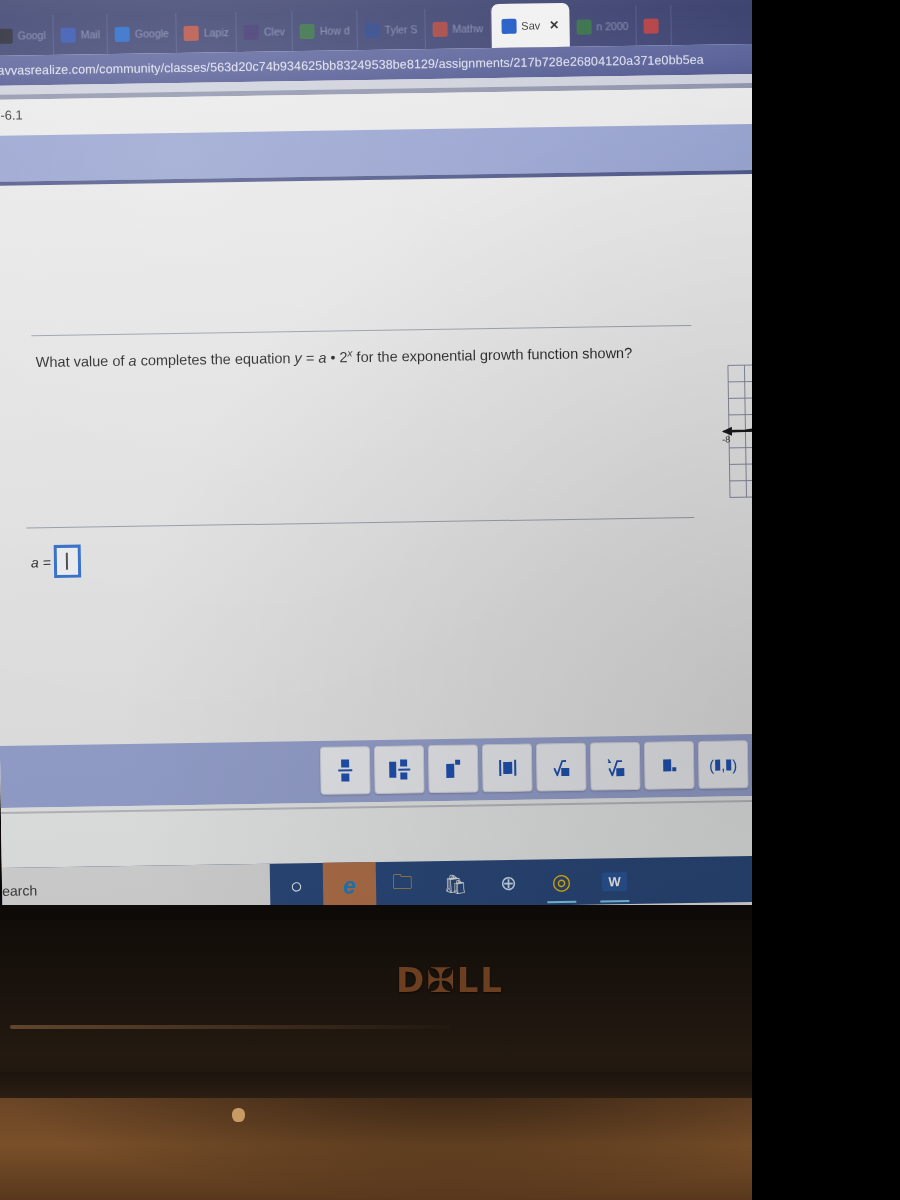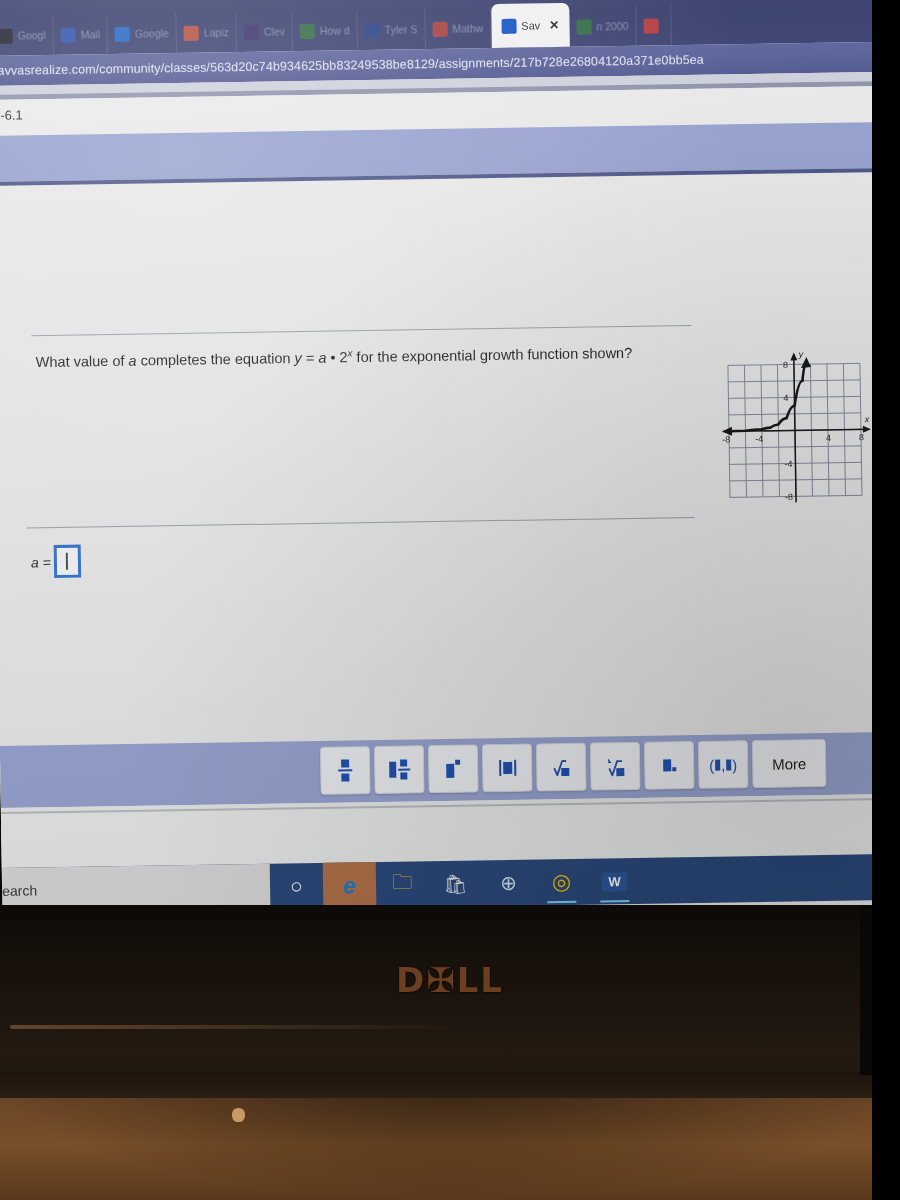--- a/index.html
+++ b/index.html
@@ -1,18 +1,18 @@
 <!DOCTYPE html>
 <html><head>
 <meta charset="utf-8">
 <style>
   html,body{margin:0;padding:0;background:#000;}
   body{width:900px;height:1200px;overflow:hidden;font-family:"Liberation Sans",sans-serif;}
 
-  #stage{position:relative;width:872px;height:1200px;overflow:hidden;background:#0a0604;}
+  #stage{position:relative;width:752px;height:1200px;overflow:hidden;background:#0a0604;}
 
   
   .screen{
     position:absolute;left:-12px;top:-6px;width:930px;height:925px;
     background:#e9e9ea;
     transform:rotate(-0.9deg);
     transform-origin:0 0;
     box-shadow:0 0 40px rgba(0,0,0,.35) inset;
     overflow:hidden;
   }

